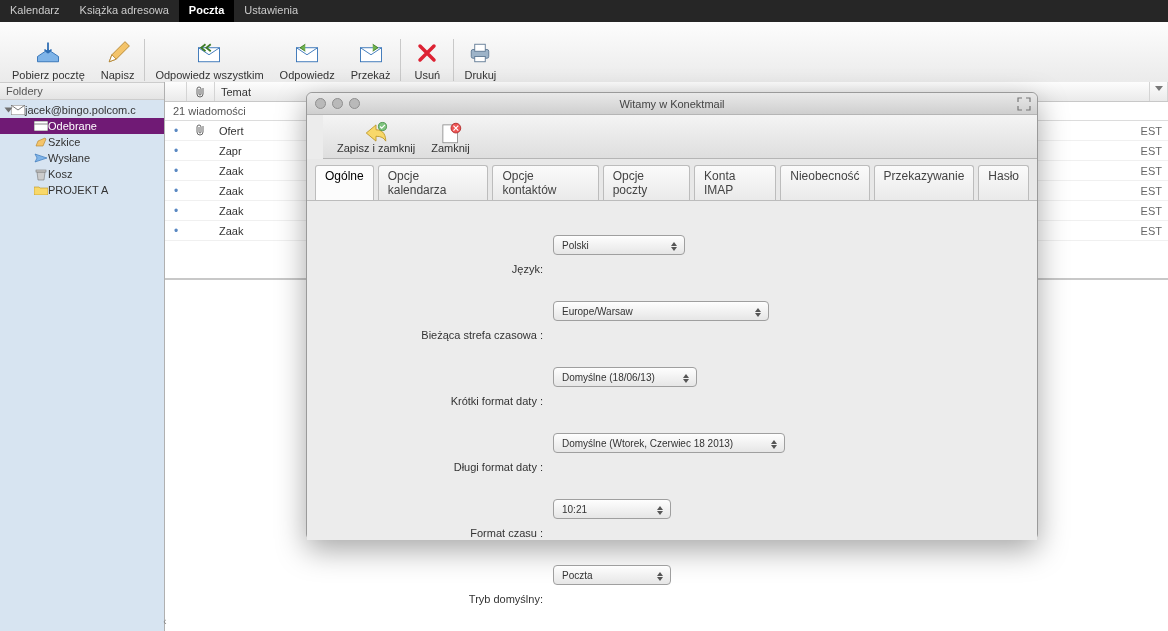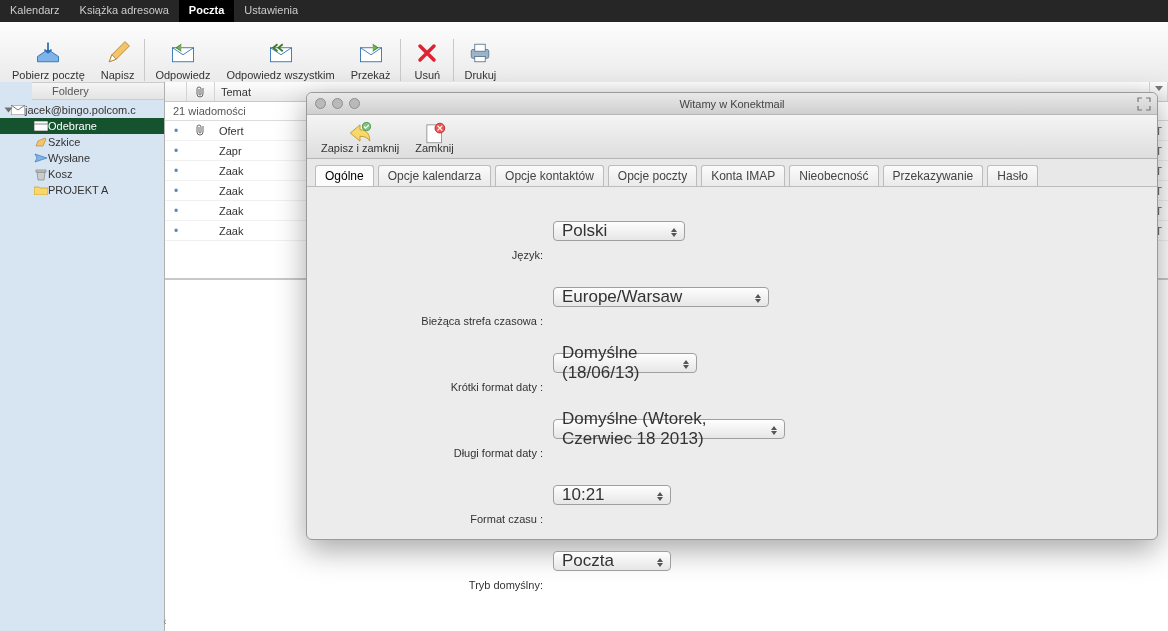--- a/index.html
+++ b/index.html
@@ -5,52 +5,52 @@
   * { box-sizing: border-box; margin: 0; padding: 0; }
   body { font-family: "Lucida Grande", Arial, sans-serif; font-size: 11px; color: #333; width: 1168px; height: 631px; overflow: hidden; background: #fff; position: relative; }
   .topbar { background: #262626; height: 22px; display: flex; align-items: stretch; text-align: right; }
   .topbar .tab { color: #ccc; padding: 4px 10px; cursor: default; }
   .topbar .tab.active { background: #000; color: #fff; font-weight: bold; }
   .toolbar { background: linear-gradient(#fdfdfd, #e6e6e6); border-bottom: 1px solid #b8b8b8; height: 76px; display: flex; align-items: center; padding: 2px 4px; gap: 0; }
   .toolbar .btn { display: flex; flex-direction: column; align-items: center; justify-content: center; padding: 2px 8px; min-width: 48px; cursor: default; }
   .toolbar .btn .icon { width: 28px; height: 28px; margin-bottom: 2px; }
   .toolbar .sep { width: 1px; height: 42px; background: #c9c9c9; margin: 0 2px; }
   .sidebar { position: absolute; top: 82px; left: 0; width: 165px; bottom: 0; background: #d7e4f1; border-right: 1px solid #b0b0b0; }
-  .sidebar .hdr { background: linear-gradient(#f4f4f4,#e4e4e4); border-bottom: 1px solid #ccc; border-top: 1px solid #ccc; padding: 2px 20px; font-size: 11px; color: #555; margin-left: 32px; }
+  .sidebar .hdr { background: linear-gradient(#f4f4f4,#e4e4e4); border-bottom: 1px solid #ccc; border-top: 1px solid #ccc; padding: 2px 6px; font-size: 11px; color: #555; }
   .tree { padding: 2px 0; }
   .tree .node { display: flex; align-items: center; padding: 2px 4px 2px 6px; }
   .tree .node.indent2 { padding-left: 34px; }
-  .tree .node.selected { background: #14532d; color: #fff; }
+  .tree .node.selected { background: #701a75; color: #fff; }
   .disclosure { width:0;height:0;border-top:4px solid transparent;border-bottom:4px solid transparent;border-left:5px solid #707070; transform: rotate(90deg); }
   .fldicon { width: 14px; height: 10px; display:inline-block; }
   .content { position: absolute; top: 82px; left: 165px; right: 0; bottom: 0; background: #fff; }
   .listhdr { display: flex; align-items: center; height: 20px; background: linear-gradient(#fdfdfd,#eaeaea); border-bottom: 1px solid #c8c8c8; }
   .listhdr .col { border-right: 1px solid #d4d4d4; height: 100%; display:flex; align-items:center; justify-content:center; }
   .countbar { padding: 3px 8px; border-bottom: 1px solid #dcdcdc; color: #555; }
   .msgrow { display:flex; align-items:center; height:20px; border-bottom: 1px solid #f0f0f0; }
   .msgrow .dot { width:22px; text-align:center; color:#5a88c2; font-size:12px; }
   .msgrow .clip { width:28px; text-align:center; }
   .msgrow .subj { flex:1; padding-left:4px; overflow:hidden; white-space:nowrap; }
   .msgrow .tail { padding-right:6px; color:#666; }
-  .modal { position:absolute; left:306px; top:92px; width:852px; height:448px; background:#ececec; border:1px solid #9a9a9a; border-radius:6px; box-shadow:0 10px 30px rgba(0,0,0,0.35); }
+  .modal { position:absolute; left:306px; top:92px; width:732px; height:448px; background:#ececec; border:1px solid #9a9a9a; border-radius:6px; box-shadow:0 10px 30px rgba(0,0,0,0.35); }
   .titlebar { height:22px; background:linear-gradient(#e9e9e9,#cfcfcf); border-bottom:1px solid #b5b5b5; border-radius:6px 6px 0 0; display:flex; align-items:center; position:relative; }
   .traffic { display:flex; gap:6px; padding-left:8px; }
   .traffic span { width:11px; height:11px; border-radius:50%; background:#b9b9b9; border:1px solid #8f8f8f; }
   .titlebar .title { position:absolute; left:0; right:0; text-align:center; color:#444; }
   .maxicon { position:absolute; right:6px; top:4px; width:14px; height:14px; }
-  .mtoolbar { height:44px; background:linear-gradient(#f4f4f4,#dedede); border-bottom:1px solid #b5b5b5; display:flex; align-items:center; padding:2px 6px; }
+  .mtoolbar { height:44px; background:linear-gradient(#f4f4f4,#dedede); border-bottom:1px solid #b5b5b5; display:flex; align-items:center; padding:2px 6px;margin-left:16px; }
   .mtoolbar .btn { display:flex; flex-direction:column; align-items:center; padding:2px 8px; }
   .mtoolbar .btn .icon { width:26px; height:22px; }
   .tabs { display:flex; gap:4px; padding:6px 8px 0 8px; background:#e8e8e8; }
   .tabs .t { background:linear-gradient(#fbfbfb,#eaeaea); border:1px solid #bcbcbc; border-bottom:none; border-radius:3px 3px 0 0; padding:3px 9px; font-size:12px; color:#444; }
   .tabs .t.active { background:#fcfcfc; color:#000; }
   .tabpanel { background:#ececec; border-top:1px solid #bcbcbc; padding:14px 18px; height:340px; }
   .formrow { display:flex; align-items:center; margin-bottom:6px; }
   .formrow label { width:228px; text-align:right; padding-right:10px; color:#333;margin-top:48px; }
-  .select { background:linear-gradient(#fefefe,#e6e6e6); border:1px solid #9f9f9f; border-radius:4px; height:20px; display:flex; align-items:center; padding:0 20px 0 8px; position:relative; font-size:17px; }
+  .select { background:linear-gradient(#fefefe,#e6e6e6); border:1px solid #9f9f9f; border-radius:4px; height:20px; display:flex; align-items:center; padding:0 20px 0 8px; position:relative; font-size:10px; }
   .select .arrow { position:absolute; right:4px; top:3px; width:12px; height:14px; display:flex; flex-direction:column; align-items:center; justify-content:center; gap:1px; }
   .select .arrow::before { content:""; width:0;height:0;border-left:3px solid transparent;border-right:3px solid transparent;border-bottom:4px solid #555; }
   .select .arrow::after { content:""; width:0;height:0;border-left:3px solid transparent;border-right:3px solid transparent;border-top:4px solid #555; }
   .previewpane { position:absolute; left:0; right:0; top:196px; bottom:0; border-top:2px solid #c8c8c8; background:#fff; }
   .splitgrip { position:absolute; left:-3px; top:336px; width:6px; height:20px; color:#888; font-size:10px; text-align:center; }
   .dropdown-indicator { position:absolute; right:4px; top:4px; width:0;height:0;border-left:4px solid transparent;border-right:4px solid transparent;border-top:5px solid #777; }
 </style>
 </head>
 <body>
 
@@ -74,31 +74,31 @@
           <path d="M6 26l3-8L24 3l5 5L14 23z" fill="#f4c46a" stroke="#b0802a"></path>
           <path d="M6 26l3-8 5 5z" fill="#fff" stroke="#b0802a"></path>
         </svg></span>
       <span>Napisz</span>
     </div>
     <div class="sep"></div>
     <div class="btn">
       <span class="icon"><svg viewBox="0 0 32 32">
           <rect x="4" y="10" width="24" height="16" fill="#fff" stroke="#2d6db3"></rect>
           <path d="M4 10l12 8 12-8" fill="none" stroke="#2d6db3"></path>
-          <path d="M14 6l-6 4 6 4" fill="#6fb24e" stroke="#3d7a24"></path>
-        </svg></span>
-      <span>Odpowiedz</span>
+          <path d="M12 6l-5 4 5 4M18 6l-5 4 5 4" fill="none" stroke="#3d7a24" stroke-width="2"></path>
+        </svg></span>
+      <span>Odpowiedz wszystkim</span>
     </div>
     <div class="btn">
       <span class="icon"><svg viewBox="0 0 32 32">
           <rect x="4" y="10" width="24" height="16" fill="#fff" stroke="#2d6db3"></rect>
           <path d="M4 10l12 8 12-8" fill="none" stroke="#2d6db3"></path>
-          <path d="M12 6l-5 4 5 4M18 6l-5 4 5 4" fill="none" stroke="#3d7a24" stroke-width="2"></path>
-        </svg></span>
-      <span>Odpowiedz wszystkim</span>
+          <path d="M14 6l-6 4 6 4" fill="#6fb24e" stroke="#3d7a24"></path>
+        </svg></span>
+      <span>Odpowiedz</span>
     </div>
     <div class="btn">
       <span class="icon"><svg viewBox="0 0 32 32">
           <rect x="4" y="10" width="24" height="16" fill="#fff" stroke="#2d6db3"></rect>
           <path d="M4 10l12 8 12-8" fill="none" stroke="#2d6db3"></path>
           <path d="M18 6l6 4-6 4" fill="#6fb24e" stroke="#3d7a24"></path>
         </svg></span>
       <span>Przekaż</span>
     </div>
     <div class="sep"></div>

